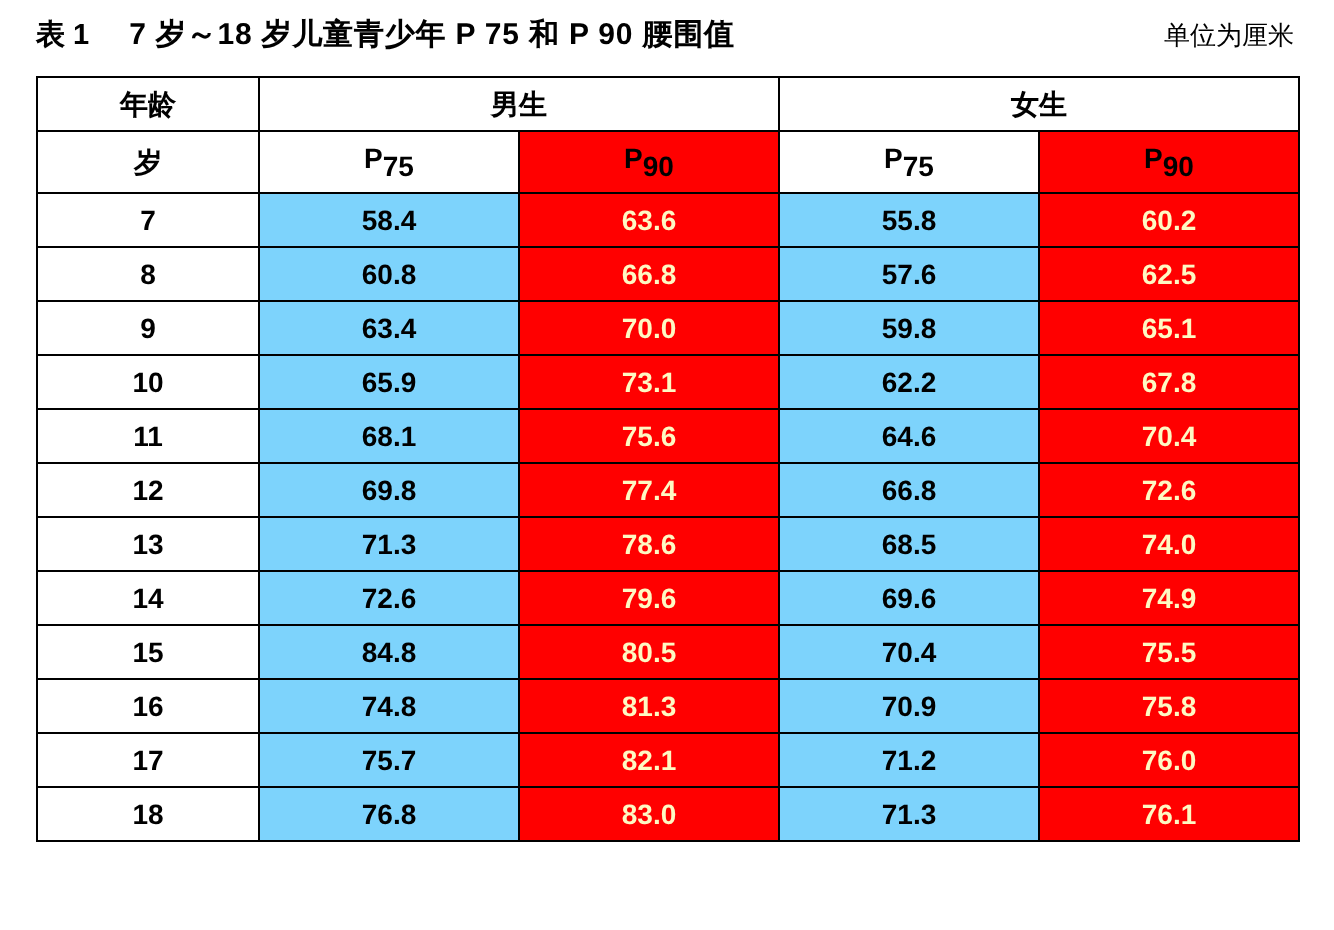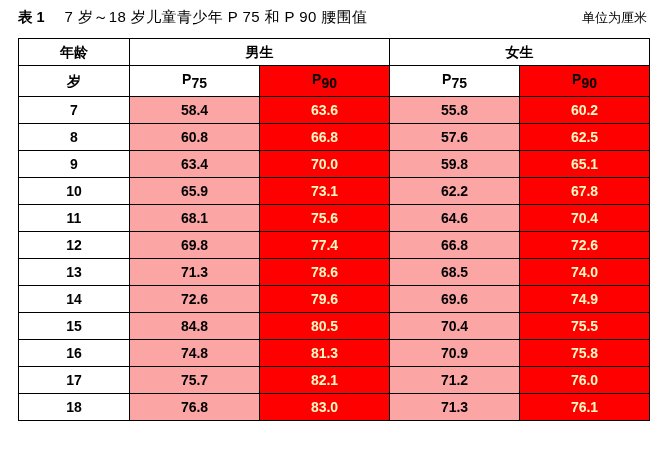--- a/index.html
+++ b/index.html
@@ -29,21 +29,21 @@
     box-sizing: border-box;
   }
   .caption-label {
     font-size: 14.5px;
     font-weight: bold;
     white-space: nowrap;
     letter-spacing: 0px;
   }
   .caption-title {
     font-size: 15px;
-    font-weight: normal;
+    font-weight: bold;
     margin-left: 20px;
     white-space: nowrap;
     letter-spacing: 0.4px;
   }
   .caption-unit {
     margin-left: auto;
     font-size: 13px;
     white-space: nowrap;
     padding-right: 2px;
   }
@@ -100,21 +100,21 @@
   .hdr-p.red {
     background: #ff0000;
     color: #000000;
     border-color: #000000;
   }
   td.red {
     background: #ff0000;
     color: #fef9c3;
   }
   td.plain {
-    background: #fca5a5;
+    background: #7dd3fc;
     color: #000000;
   }
   td.agecell {
     background: #ffffff;
     color: #000000;
   }
   .data-row td { height: 26.2px; line-height: 26.2px; }
 </style>
 </head>
 <body>

